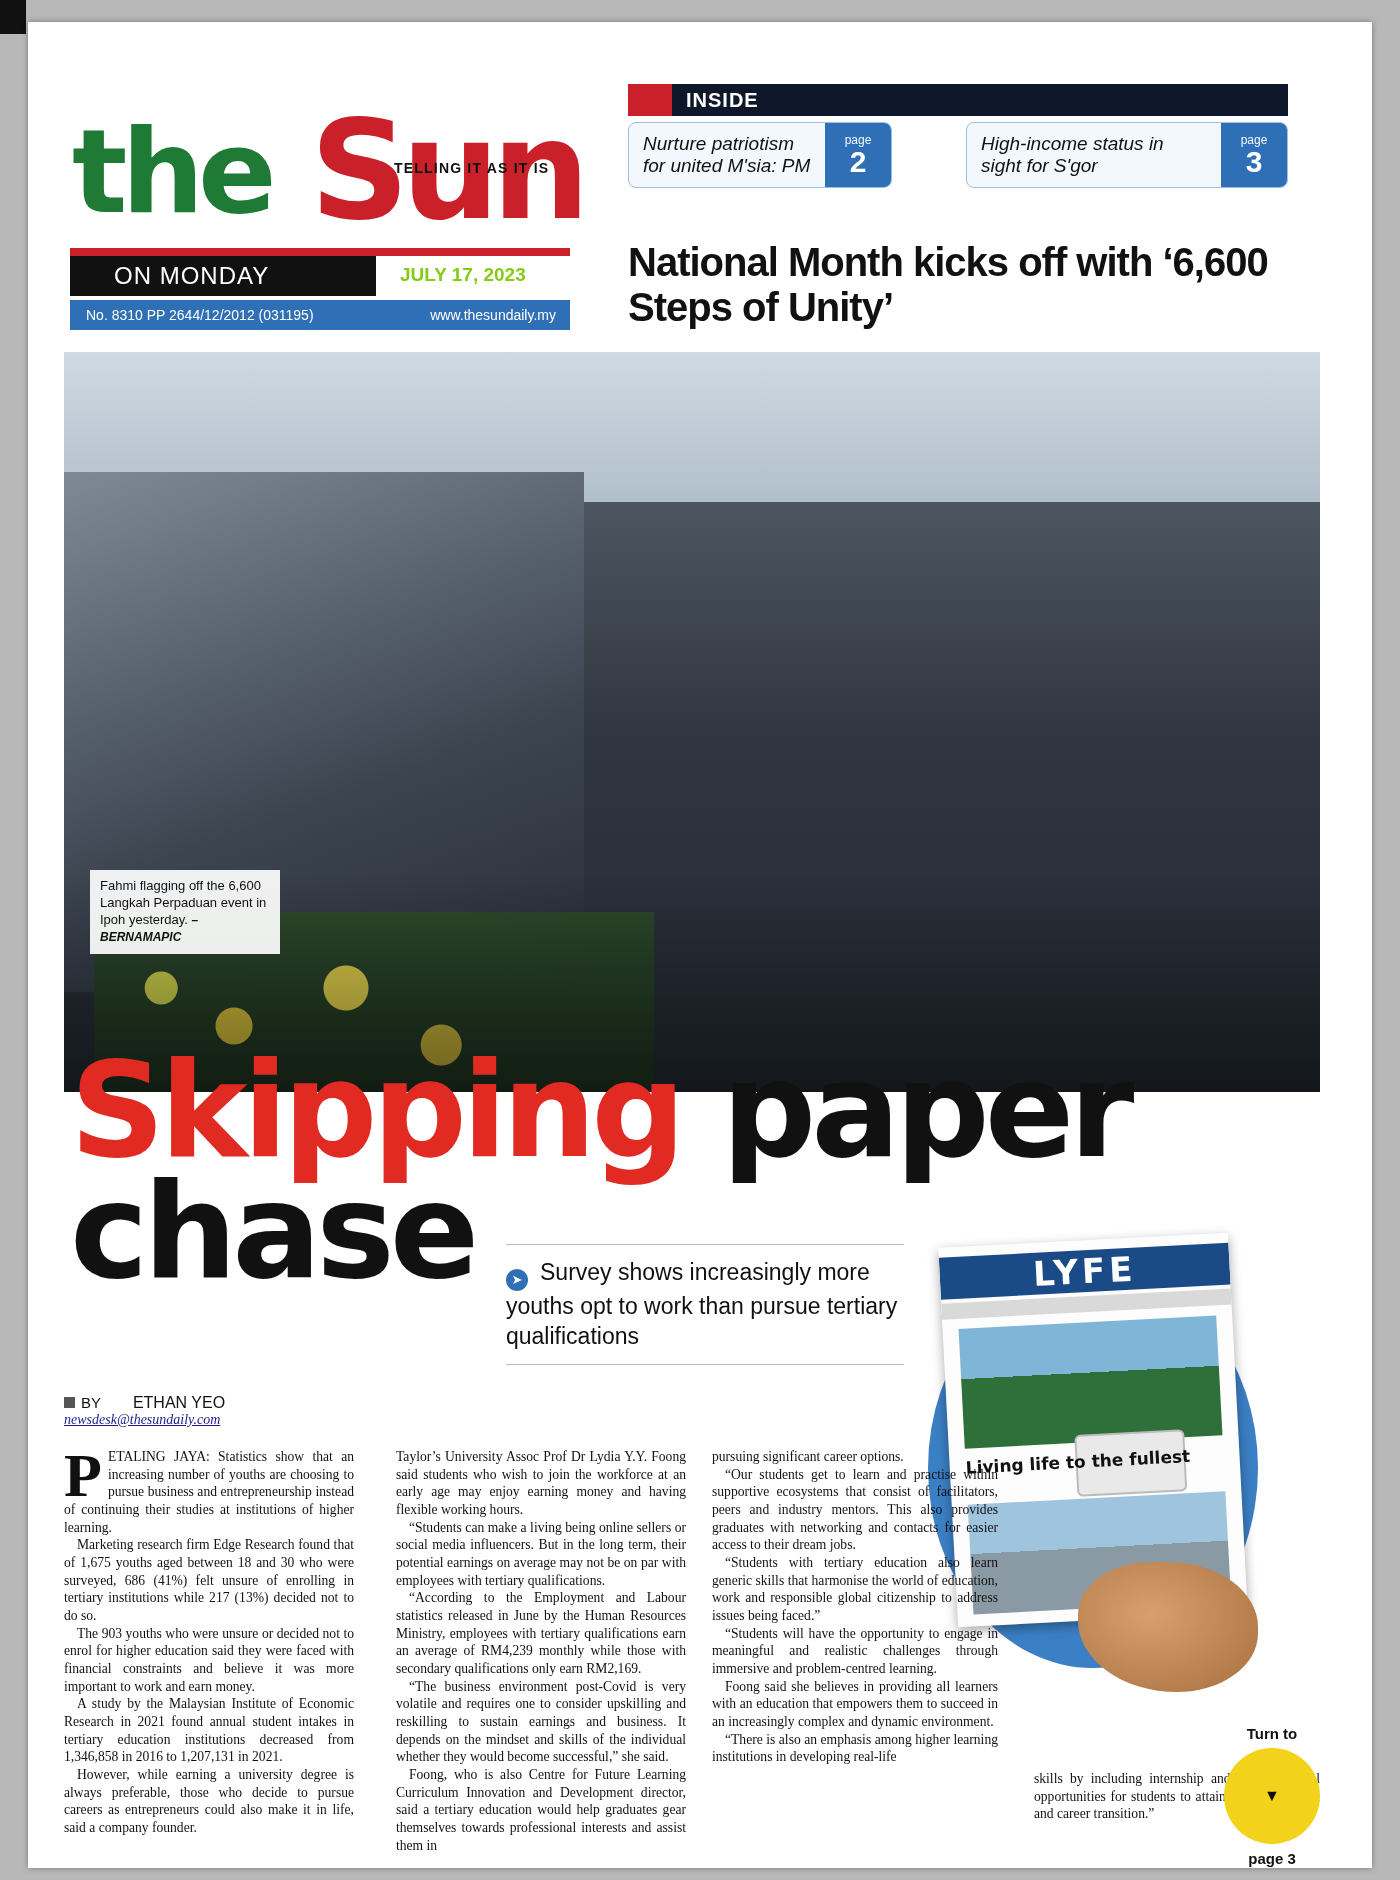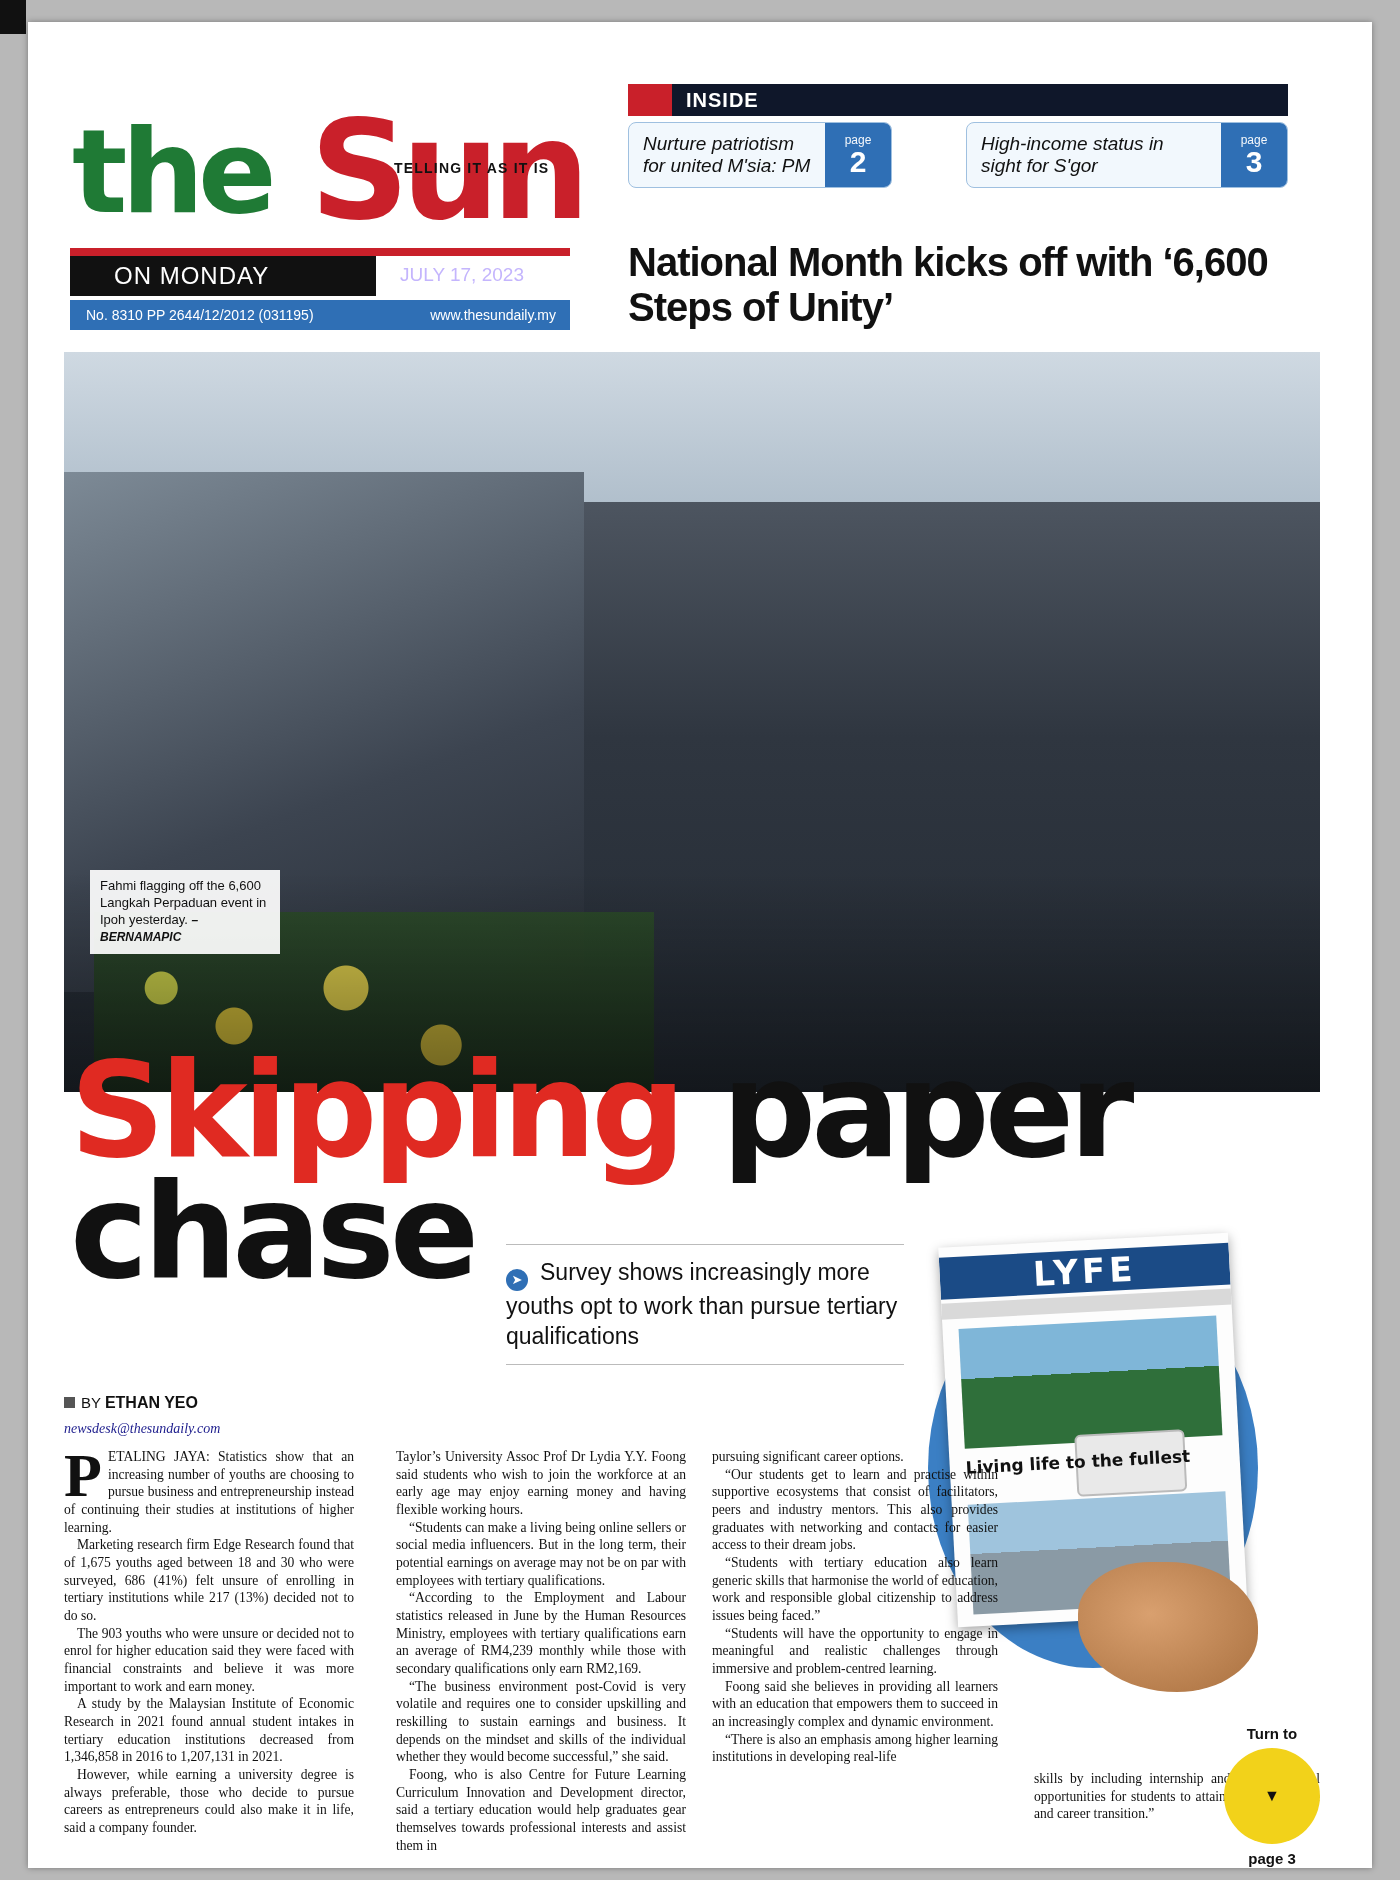--- a/index.html
+++ b/index.html
@@ -47,22 +47,22 @@
     position:absolute; left:6px; top:196px; width:500px; height:78px;
   }
   .mast-bar .row1 {
     height:40px; background:#111; color:#fff; display:flex; align-items:center;
   }
   .mast-bar .onmonday {
     font-family:"Liberation Sans", sans-serif; font-size:24px; letter-spacing:1px; padding-left:44px;
   }
   .mast-bar .date {
     position:absolute; left:330px; top:8px;
-    color:#c4b5fd; font-family:"Liberation Sans", sans-serif;
-    font-weight:normal; font-size:19px;
+    color:#84cc16; font-family:"Liberation Sans", sans-serif;
+    font-weight:bold; font-size:19px;
   }
   .mast-bar .row1 .datebg {
     position:absolute; left:306px; top:0; width:194px; height:40px; background:#fff;
   }
   .mast-bar .row2 {
     height:30px; background:#2f6fb5; color:#fff;
     font-family:"Liberation Sans", sans-serif; font-size:14px;
     display:flex; align-items:center; justify-content:space-between;
     padding:0 14px 0 16px; margin-top:4px;
   }
@@ -214,24 +214,24 @@
   .promo .hand {
     position:absolute; left:150px; top:322px; width:180px; height:130px;
     background:radial-gradient(ellipse at 40% 40%, #d9a06f, #a9703f);
     border-radius:40% 50% 45% 55%;
   }
 
   
   .byline { position:absolute; left:36px; top:1372px; width:300px; }
   .byline .sq { display:inline-block; width:11px; height:11px; background:#555; margin-right:6px; }
   .byline .by { font-family:"Liberation Sans", sans-serif; font-size:15px; color:#111; }
-  .byline .by b { font-weight:bold; font-size:16px; }
+  .byline .by b { font-weight:normal; font-size:16px;margin-left:28px; }
   .byline .mail {
-    display:block; margin-top:9px; font-family:"Liberation Serif", serif;
-    font-size:14px; font-style:italic; color:#1c1c8c; 
+    display:block; margin-top:0; font-family:"Liberation Serif", serif;
+    font-size:14px; font-style:italic; color:#1c1c8c; text-decoration:underline;
   }
 
   
   .bodycols { position:absolute; left:36px; top:1426px; width:1256px; height:400px; }
   .bcol { position:absolute; top:0; width:290px; font-size:13.6px; line-height:1.3; text-align:justify; color:#111; }
   .bcol.c1 { left:0; }
   .bcol.c2 { left:332px; }
   .bcol.c3 { left:648px; width:286px; }
   .bcol.c4 { left:970px; top:322px; width:286px; }
   .bcol p { margin:0; text-indent:13px; }

